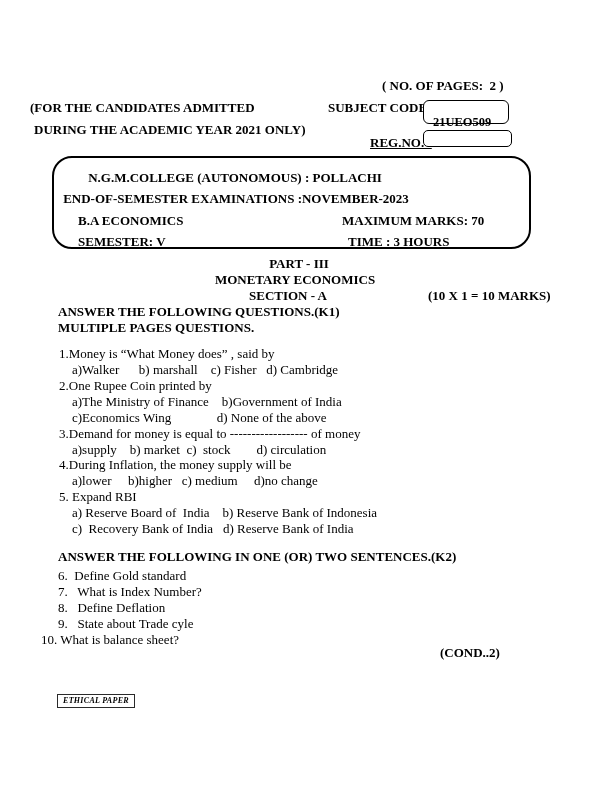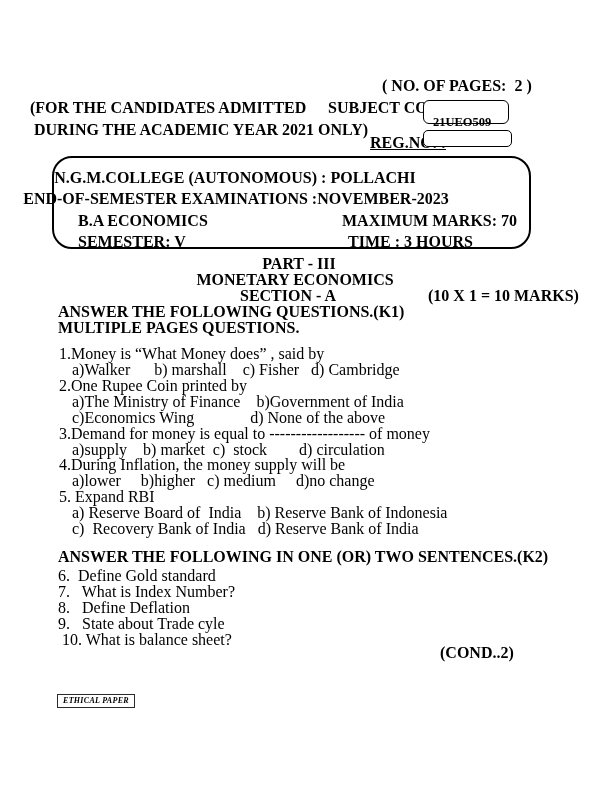--- a/index.html
+++ b/index.html
@@ -8,21 +8,21 @@
     width:612px; height:792px;
     margin:0 auto;
     background:#ffffff;
     font-family:"Liberation Serif", "DejaVu Serif", serif;
     color:#000000;
     overflow:hidden;
   }
   .line {
     position:absolute;
     white-space:pre;
-    font-size:16px;
+    font-size:13px;
     line-height:14px;
   }
   .b { font-weight:700; }
   .u { text-decoration:underline;margin-left:12px; }
   .ctr { transform:translateX(-50%); }
   .codebox {
     position:absolute;
     border:1.5px solid #000;
     border-radius:6px;
     display:flex;
@@ -106,18 +106,18 @@
 
   <div class="line" style="left:59px;top:490px">5. Expand RBI</div>
   <div class="line" style="left:72px;top:506px">a) Reserve Board of  India    b) Reserve Bank of Indonesia</div>
   <div class="line" style="left:72px;top:522px">c)  Recovery Bank of India   d) Reserve Bank of India</div>
 
   <div class="line b" style="left:58px;top:550px">ANSWER THE FOLLOWING IN ONE (OR) TWO SENTENCES.(K2)</div>
   <div class="line" style="left:58px;top:569px">6.  Define Gold standard</div>
   <div class="line" style="left:58px;top:585px">7.   What is Index Number?</div>
   <div class="line" style="left:58px;top:601px">8.   Define Deflation</div>
   <div class="line" style="left:58px;top:617px">9.   State about Trade cyle</div>
-  <div class="line" style="left:62px;top:633px">10. What is balance sheet?</div>
+  <div class="line" style="left:41px;top:633px">10. What is balance sheet?</div>
 
   <div class="line b" style="left:440px;top:646px">(COND..2)</div>
   <div class="badge">ETHICAL PAPER</div>
 
 </div>
 
 </body></html>

